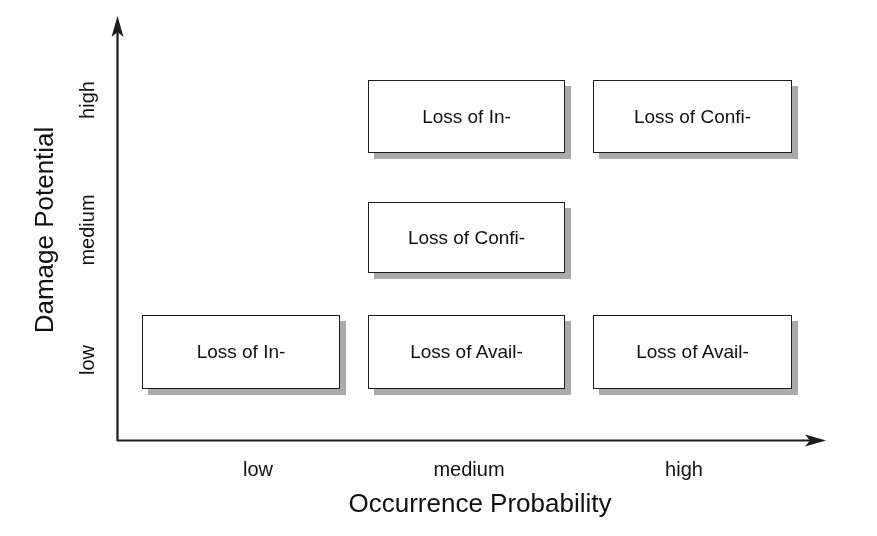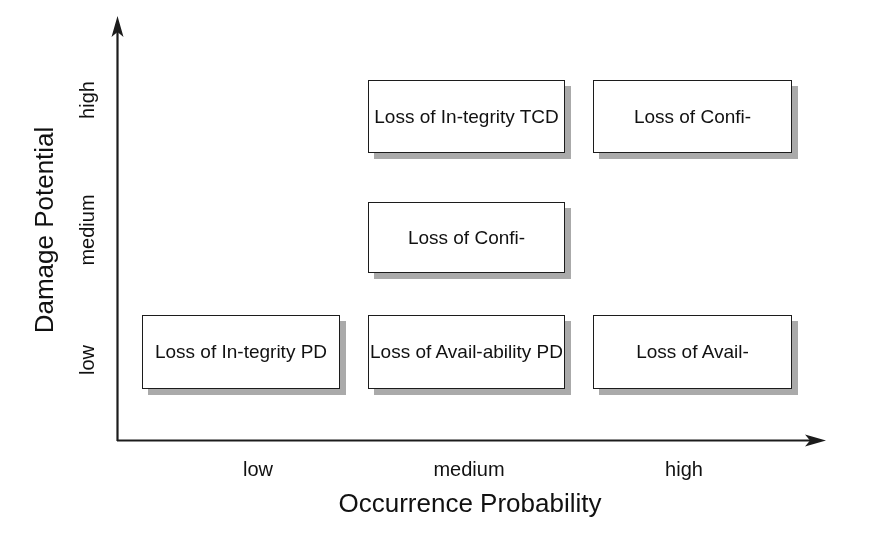--- a/index.html
+++ b/index.html
@@ -55,21 +55,21 @@
     text-align: center;
     font-size: 20px;
     transform: translateX(-50%);
   }
   .x-tick-low    { left: 258px; }
   .x-tick-medium { left: 469px; }
   .x-tick-high   { left: 684px; }
 
   .x-title {
     position: absolute;
-    left: 470px;
+    left: 480px;
     top: 503px;
     transform: translate(-50%, -50%);
     font-size: 26px;
     white-space: nowrap;
   }
 
   .y-tick {
     position: absolute;
     left: 87px;
     font-size: 20px;
@@ -96,39 +96,36 @@
 
   <svg class="axes-svg" viewBox="0 0 877 536" xmlns="http://www.w3.org/2000/svg">
     <line x1="117.5" y1="441" x2="117.5" y2="30" stroke="#1c1c1c" stroke-width="2.2"></line>
     <polygon points="117.5,16 111.5,37 117.5,32 123.5,37" fill="#1c1c1c"></polygon>
     <line x1="117" y1="440.5" x2="812" y2="440.5" stroke="#1c1c1c" stroke-width="2.2"></line>
     <polygon points="826,440.5 805,434.5 810,440.5 805,446.5" fill="#1c1c1c"></polygon>
   </svg>
 
   <div class="node-box box-integrity-tcd">
     <span>Loss of In-</span>
-    <span>tegrity TCD</span>
   </div>
 
   <div class="node-box box-confidentiality-tcd">
     <span>Loss of Confi-</span>
   </div>
 
   <div class="node-box box-confidentiality-pd">
     <span>Loss of Confi-</span>
   </div>
 
   <div class="node-box box-integrity-pd">
     <span>Loss of In-</span>
-    <span>tegrity PD</span>
   </div>
 
   <div class="node-box box-availability-pd">
     <span>Loss of Avail-</span>
-    <span>ability PD</span>
   </div>
 
   <div class="node-box box-availability-tcd">
     <span>Loss of Avail-</span>
   </div>
 
   <div class="x-tick x-tick-low">low</div>
   <div class="x-tick x-tick-medium">medium</div>
   <div class="x-tick x-tick-high">high</div>
 

